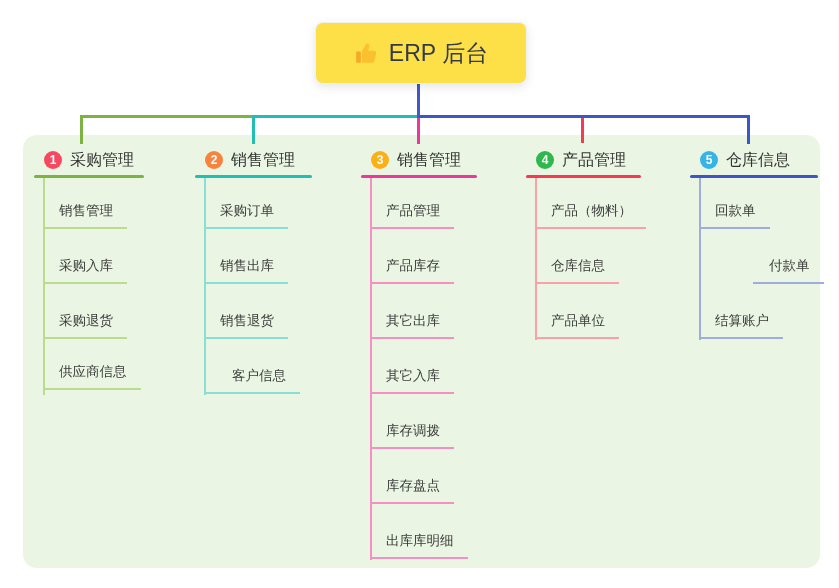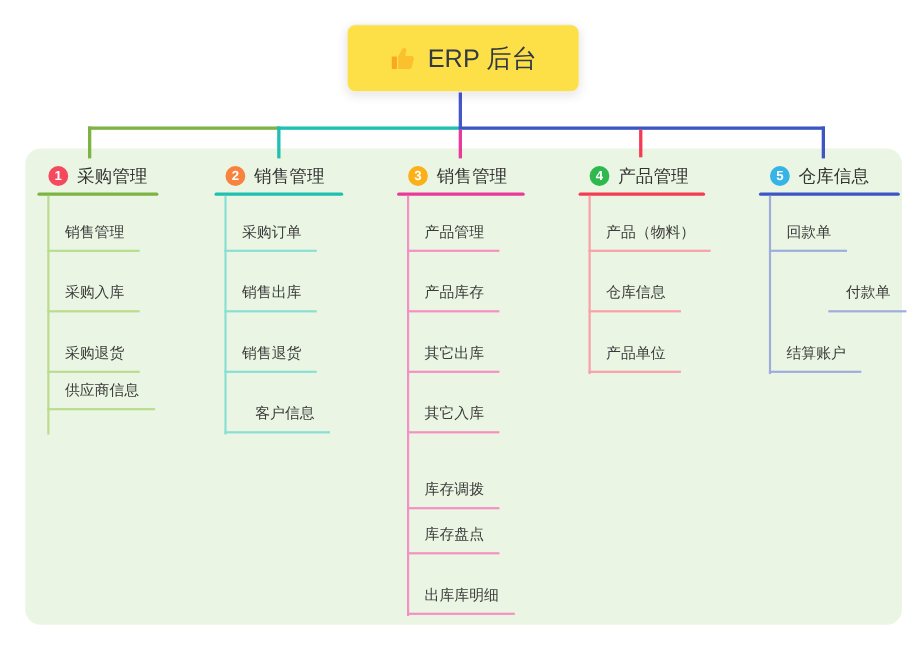--- a/index.html
+++ b/index.html
@@ -76,21 +76,21 @@
       <div class="spine" style="left: 43px; top: 178px; height: 217px; background: rgb(185, 220, 142);"></div>
       <div class="child-item" style="left: 43px; top: 193px; border-bottom: 2px solid rgb(185, 220, 142);">
         <span>销售管理</span>
       </div>
       <div class="child-item" style="left: 43px; top: 248px; border-bottom: 2px solid rgb(185, 220, 142);">
         <span>采购入库</span>
       </div>
       <div class="child-item" style="left: 43px; top: 303px; border-bottom: 2px solid rgb(185, 220, 142); text-align: center;">
         <span>采购退货</span>
       </div>
-      <div class="child-item" style="left: 43px; top: 337px; border-bottom: 2px solid rgb(185, 220, 142); text-align: center;">
+      <div class="child-item" style="left: 43px; top: 354px; border-bottom: 2px solid rgb(185, 220, 142); text-align: center;">
         <span>供应商信息</span>
       </div>
       <div class="branch-header" style="left: 205px; top: 147px;">
         <span class="badge" style="background: rgb(248, 131, 63);">2</span>
         <span>销售管理</span>
       </div>
       <div class="h-underline" style="left: 195px; top: 175px; width: 117px; background: rgb(31, 191, 178);"></div>
       <div class="spine" style="left: 204px; top: 178px; height: 217px; background: rgb(138, 223, 212);"></div>
       <div class="child-item" style="left: 204px; top: 193px; border-bottom: 2px solid rgb(138, 223, 212);">
         <span>采购订单</span>
@@ -115,21 +115,21 @@
       </div>
       <div class="child-item" style="left: 370px; top: 248px; border-bottom: 2px solid rgb(244, 145, 194); text-align: center;">
         <span>产品库存</span>
       </div>
       <div class="child-item" style="left: 370px; top: 303px; border-bottom: 2px solid rgb(244, 145, 194);">
         <span>其它出库</span>
       </div>
       <div class="child-item" style="left: 370px; top: 358px; border-bottom: 2px solid rgb(244, 145, 194); font-family: Liberation Mono, monospace;">
         <span>其它入库</span>
       </div>
-      <div class="child-item" style="left: 370px; top: 427px; border-bottom: 2px solid rgb(244, 145, 194);">
+      <div class="child-item" style="left: 370px; top: 413px; border-bottom: 2px solid rgb(244, 145, 194);">
         <span>库存调拨</span>
       </div>
       <div class="child-item" style="left: 370px; top: 468px; border-bottom: 2px solid rgb(244, 145, 194);">
         <span>库存盘点</span>
       </div>
       <div class="child-item" style="left: 370px; top: 523px; border-bottom: 2px solid rgb(244, 145, 194);">
         <span>出库库明细</span>
       </div>
       <div class="branch-header" style="left: 536px; top: 147px;">
         <span class="badge" style="background: rgb(47, 184, 77);">4</span>

